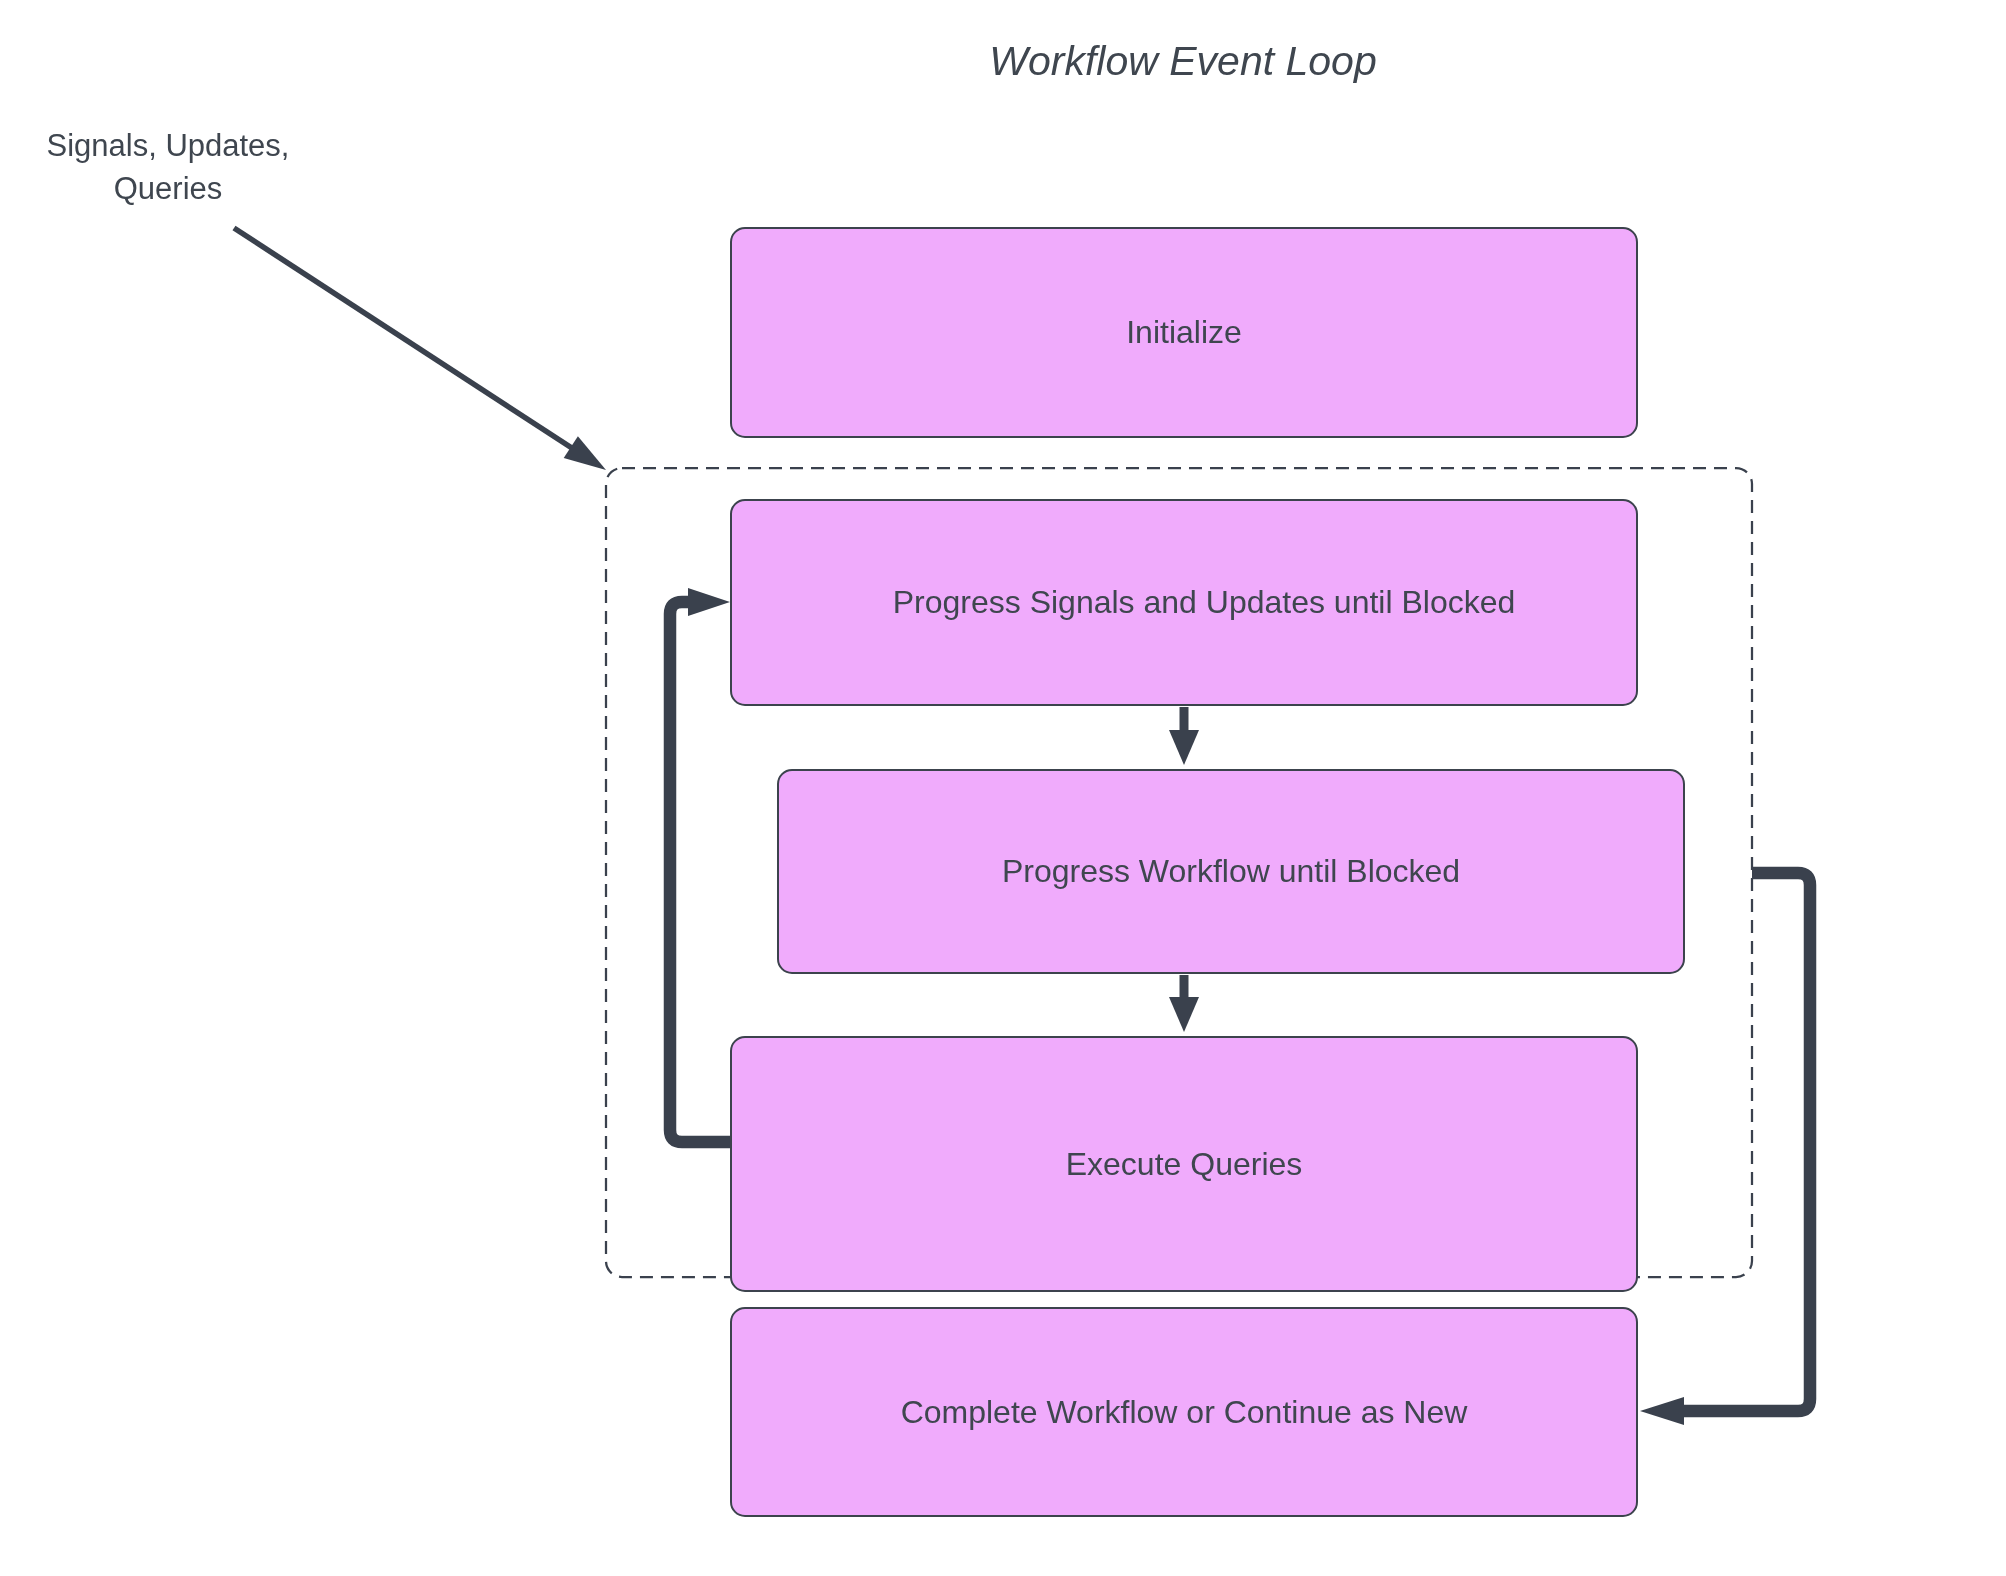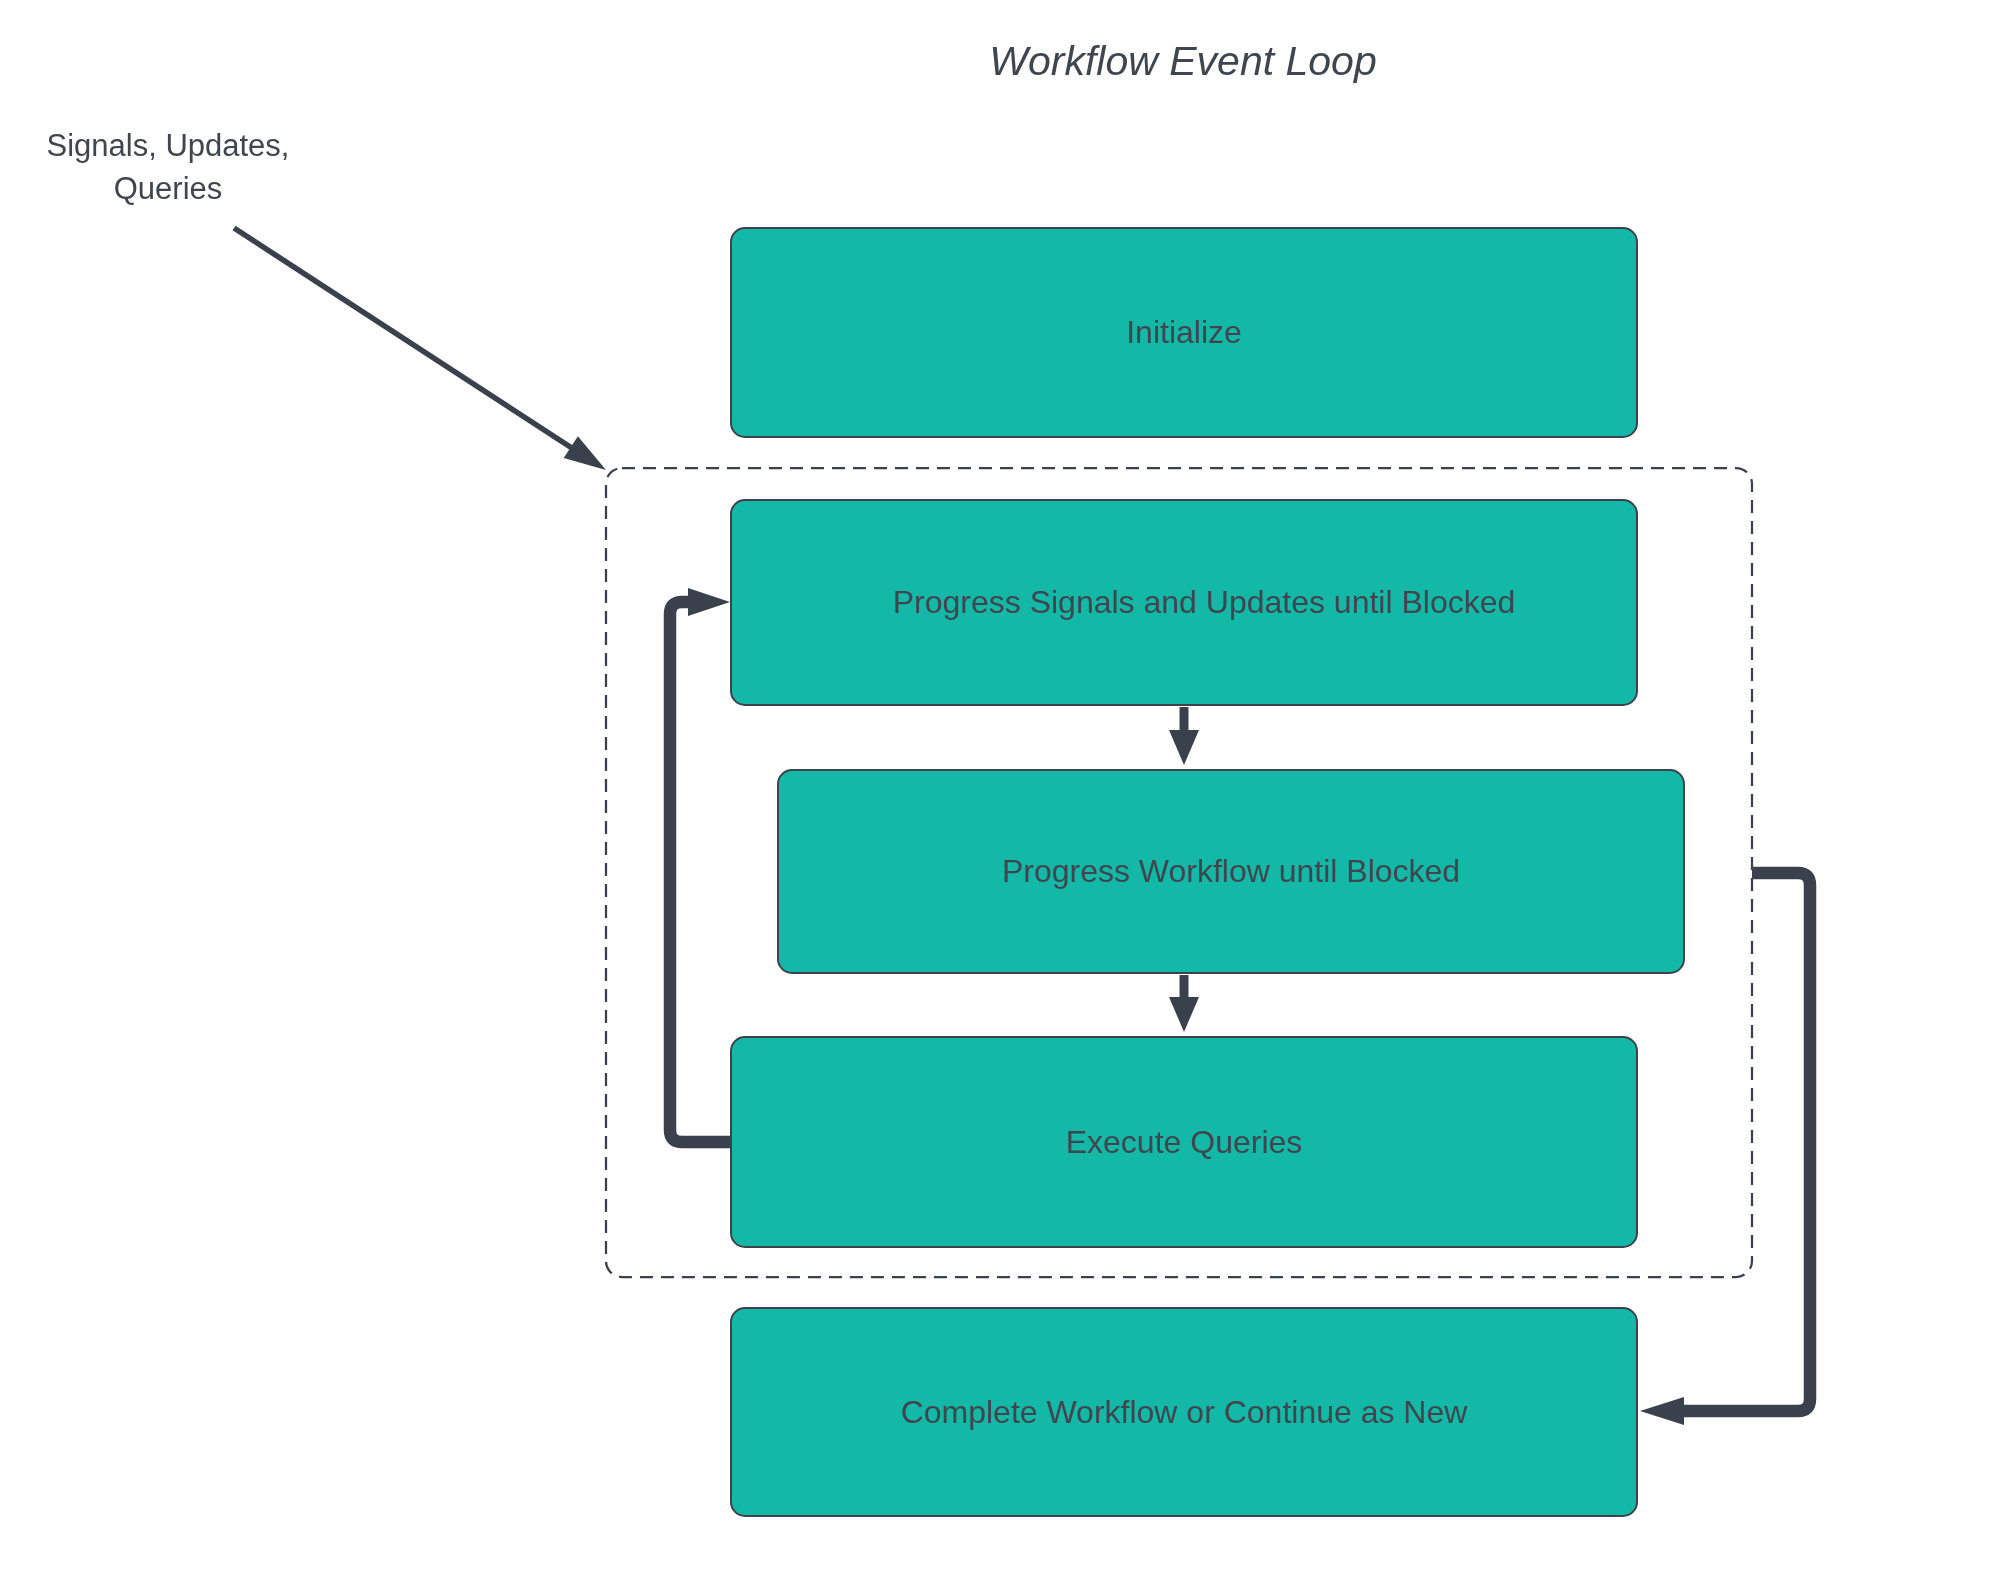--- a/index.html
+++ b/index.html
@@ -23,30 +23,30 @@
     font-size:31px;line-height:43px;
     white-space:pre-line;
     color:#3f464f;
   }
   svg.layer{position:absolute;left:0;top:0;}
   .node{
     position:absolute;left:730px;width:908px;
     box-sizing:border-box;
     border:2.5px solid #3c434d;
     border-radius:15px;
-    background:#14b8a6;
+    background:#f0abfc;
     display:flex;align-items:center;justify-content:center;
     text-align:center;
     font-size:32px;
     color:#3f464f;
   }
   .node-initialize{top:227px;height:211px;}
   .node-progress-signals{top:499px;height:207px;padding-left:40px;}
   .node-progress-workflow{top:769px;height:205px;margin-left:47px;}
-  .node-execute-queries{top:1036px;height:212px;}
+  .node-execute-queries{top:1036px;height:256px;}
   .node-complete{top:1307px;height:210px;}
 </style>
 </head>
 <body>
 
 <div class="canvas">
 
   <svg class="layer" width="2006" height="1576" viewBox="0 0 2006 1576">
 
     <rect x="606" y="468" width="1146" height="809" rx="16" ry="16" fill="none" stroke="#3a414d" stroke-width="2.25" stroke-dasharray="13 8"></rect>

